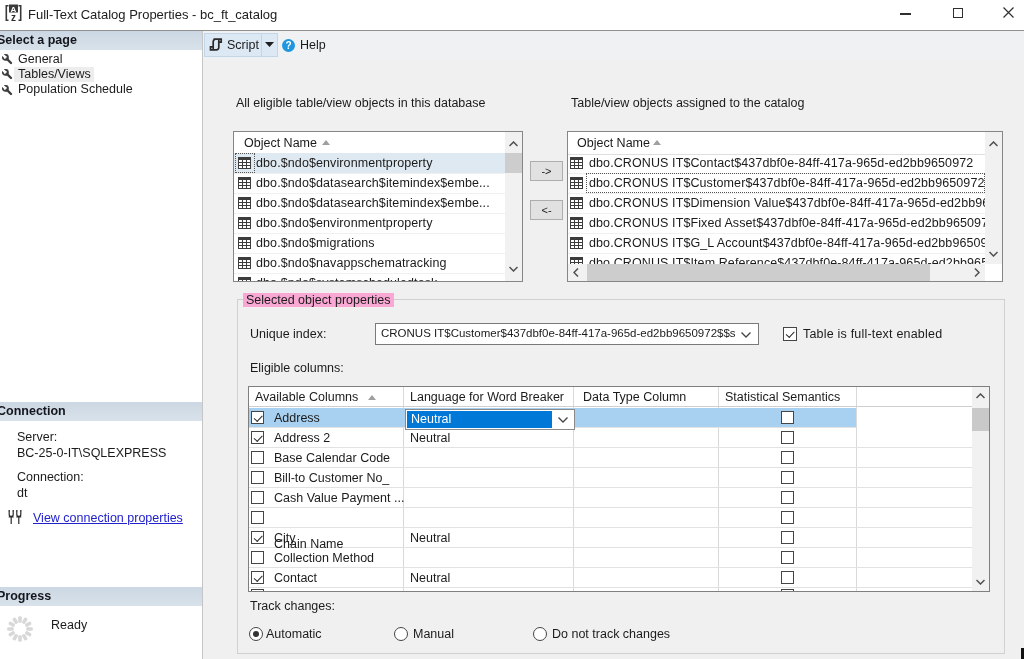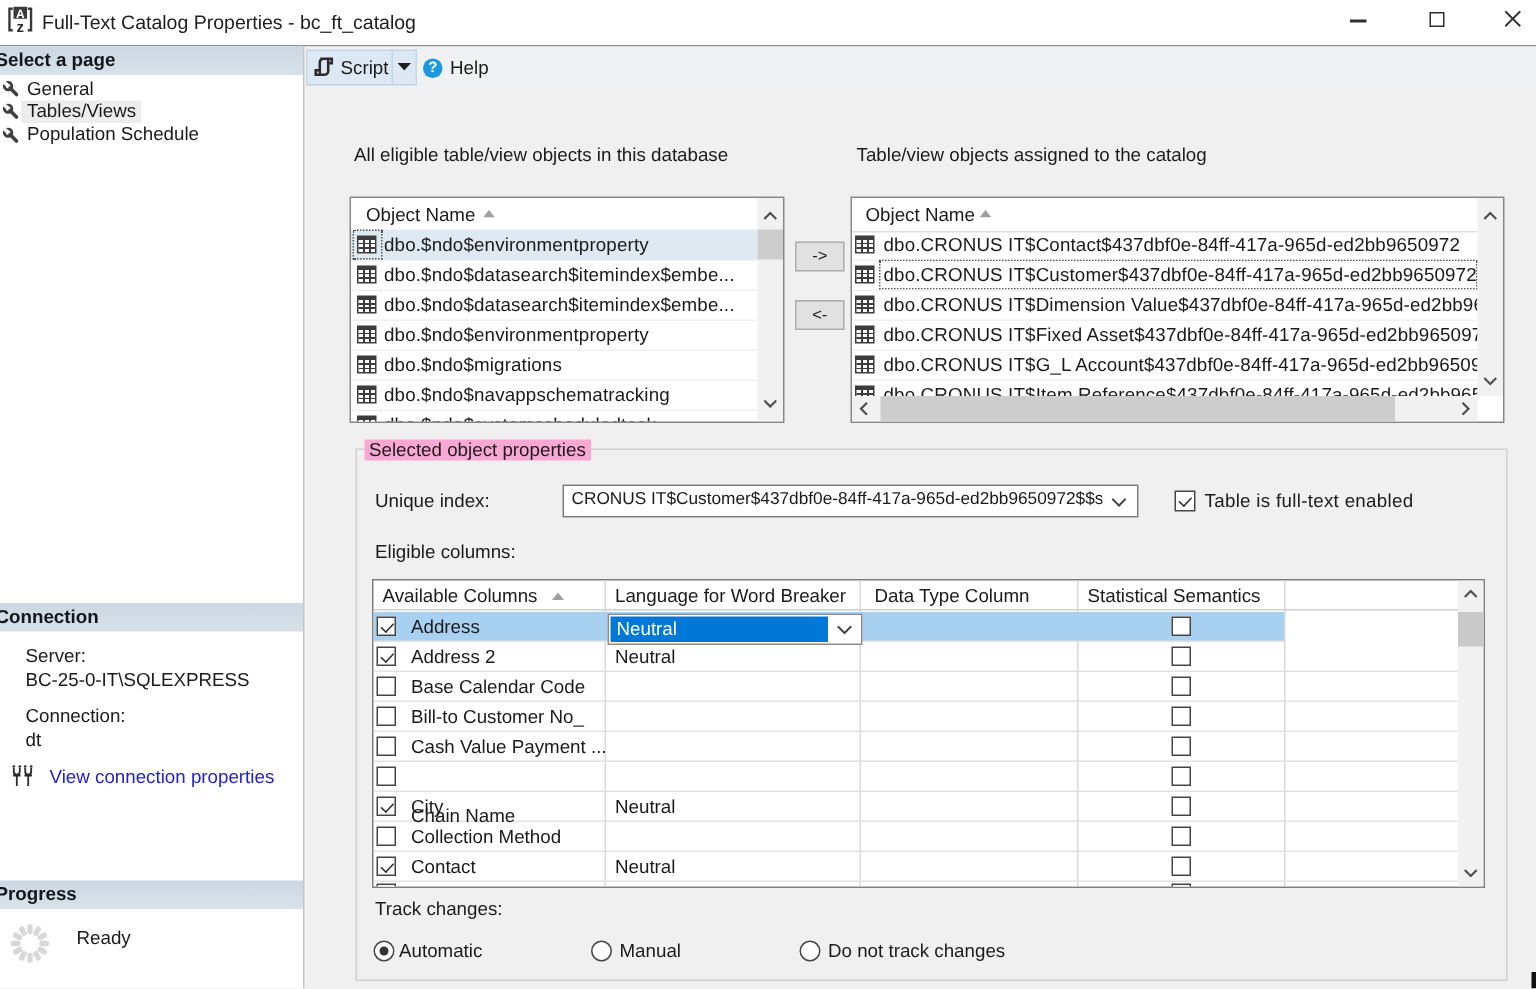--- a/index.html
+++ b/index.html
@@ -24,21 +24,21 @@
   .row{position:absolute;left:0;right:0;height:20px;border-bottom:1px solid #f0f0f0;}
   .rtext{position:absolute;top:3px;white-space:nowrap;letter-spacing:0.1px;}
   .tico{position:absolute;width:11px;height:8px;border:1px solid #3c3c3c;border-top:3px solid #3c3c3c;background:
      linear-gradient(90deg,transparent 0 3px,#3c3c3c 3px 4px,transparent 4px 7px,#3c3c3c 7px 8px,transparent 8px),
      linear-gradient(180deg,transparent 0 2px,#3c3c3c 2px 3px,transparent 3px 5px,#3c3c3c 5px 6px,transparent 6px),#fff;}
   .vsb{position:absolute;background:#f1f1f1;}
   .btn{background:#e1e1e1;border:1px solid #adadad;box-sizing:border-box;text-align:center;font-size:11px;color:#1c1c1c;}
   .chk{position:absolute;width:13px;height:13px;border:1px solid #454545;background:#fff;box-sizing:border-box;}
   .gline{position:absolute;background:#d9d9d9;}
   .dotfocus{position:absolute;border:1px dotted #555;box-sizing:border-box;}
-  a.lnk{color:#2222cc;text-align:center;}
+  a.lnk{color:#2222cc;text-decoration:underline;text-align:center;}
   .grow{position:absolute;left:0;width:723px;height:20px;border-bottom:1px solid #e2e2e2;box-sizing:border-box;}
   .chkd::after{content:"";position:absolute;left:2px;top:2.5px;width:7px;height:3.5px;
     border-left:1.8px solid #2b2b2b;border-bottom:1.8px solid #2b2b2b;transform:rotate(-47deg);}
   .radio{position:absolute;width:14px;height:14px;border-radius:50%;border:1px solid #454545;background:#fff;box-sizing:border-box;}
 </style>
 </head>
 <body>
 <div class="abs" id="titlebar"></div>
 <div class="abs" id="title">Full-Text Catalog Properties - bc_ft_catalog</div>
 

